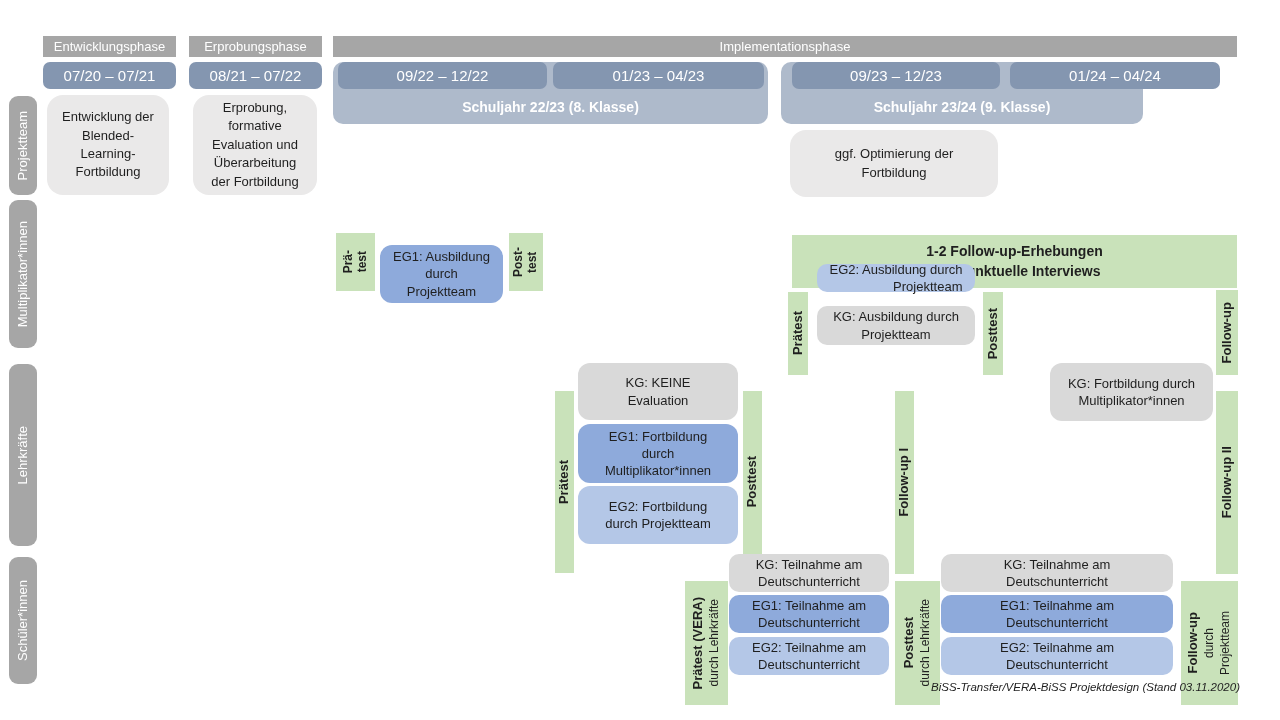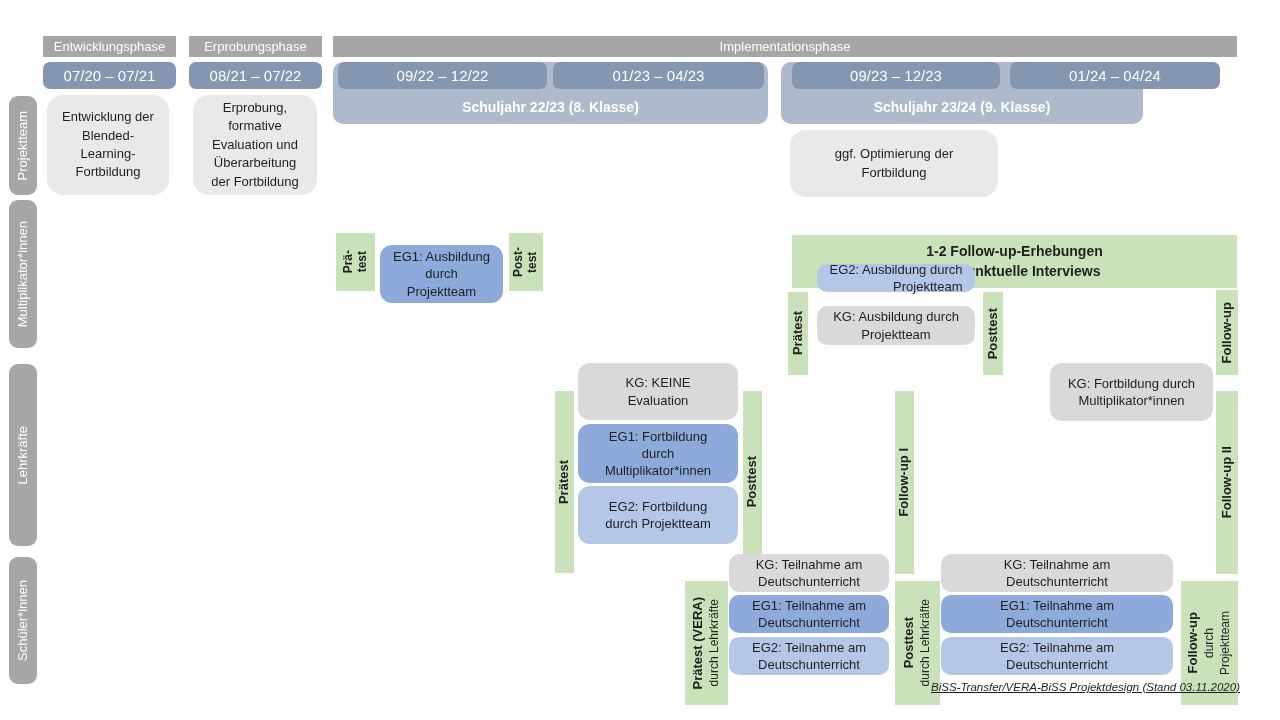--- a/index.html
+++ b/index.html
@@ -21,21 +21,21 @@
   .blue  { background:var(--blue-mid,#8EAADB); }
   .lblue { background:var(--blue-light,#B4C7E7); }
   .kgray { background:var(--kg-gray,#D9D9D9); }
   .green { background:var(--green,#C9E2BA);margin-top:28px; }
   .vtext { writing-mode:vertical-rl; transform:rotate(180deg); white-space:pre-line; line-height:1.15; }
   .b     { font-weight:700; }
   .fs12  { font-size:12px; }
   .fs13  { font-size:13px; }
   .bigbar { font-weight:700; font-size:14px; line-height:1.4; white-space:pre-line; }
   .vcols { display:flex; flex-direction:row; align-items:center; justify-content:center; gap:2px; }
-  .caption { font-style:italic; font-size:11.5px; text-align:right;text-decoration:underline; }
+  .caption { font-style:italic; font-size:11.5px; text-align:right; }
 </style>
 </head>
 <body>
 
 <div class="canvas">
 
   <div class="abs phasebar flexc" style="left:43px;top:36px;width:133px;height:21px;">Entwicklungsphase</div>
   <div class="abs phasebar flexc" style="left:189px;top:36px;width:133px;height:21px;">Erprobungsphase</div>
   <div class="abs phasebar flexc" style="left:333px;top:36px;width:904px;height:21px;">Implementationsphase</div>
 

